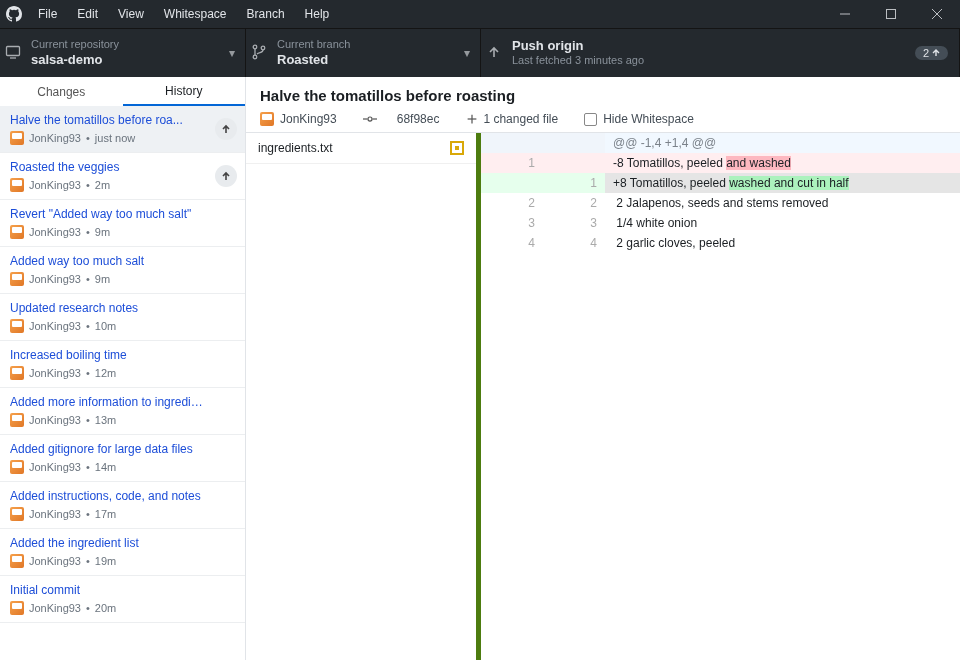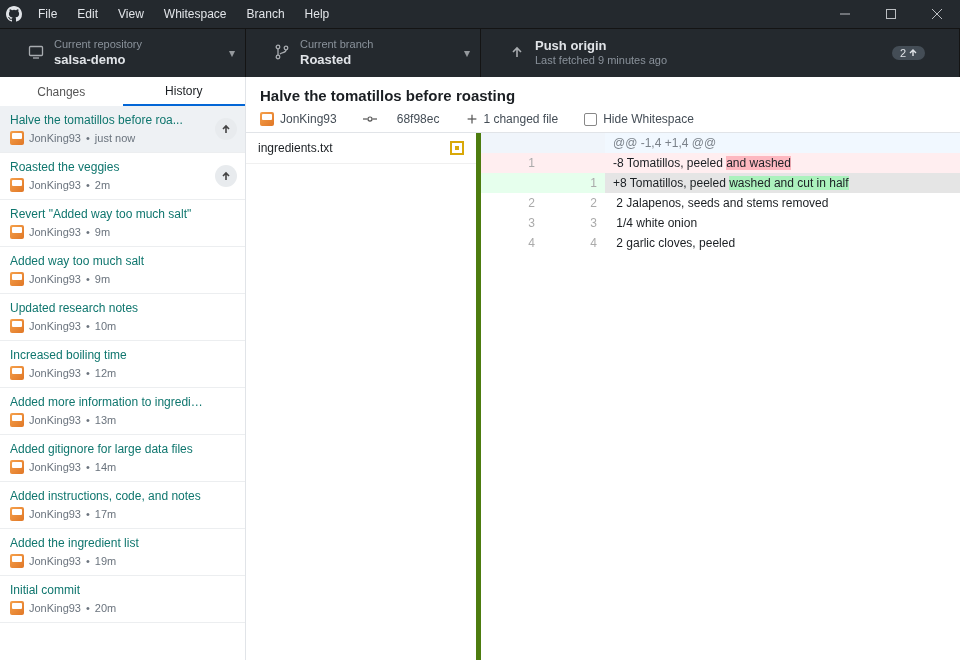--- a/index.html
+++ b/index.html
@@ -10,21 +10,21 @@
     .titlebar .logo { width:28px; display:flex; align-items:center; justify-content:center; }
     .menu { display:flex; }
     .menu-item { padding:0 10px; line-height:28px; font-size:12px; cursor:default; }
     .titlebar .spacer { flex:1; }
     .win-controls { display:flex; }
     .win-btn { width:46px; height:28px; display:flex; align-items:center; justify-content:center; opacity:.8; }
     .win-btn svg { stroke:#e1e4e8; }
 
     
     .toolbar { height:49px; background:#24292e; display:flex; border-top:1px solid #141414; }
-    .tool { display:flex; align-items:center; border-right:1px solid #141414; padding:0 28px; position:relative; color:#e1e4e8; }
+    .tool { display:flex; align-items:center; border-right:1px solid #141414; padding:0 5px; position:relative; color:#e1e4e8; }
     .tool .icon { width:16px; margin-right:10px; opacity:.7; flex-shrink:0; }
     .tool .labels { display:flex; flex-direction:column; line-height:1.25; }
     .tool .sub { font-size:11px; color:#8a929b; }
     .tool .main { font-size:13px; font-weight:600; }
     .tool .caret { position:absolute; right:10px; opacity:.6; }
     .tool-repo { width:246px; }
     .tool-branch { width:235px; }
     .tool-push { flex:1; }
     .badge { background:#444d56; color:#e1e4e8; border-radius:9px; padding:1px 8px; font-size:11px; display:flex; align-items:center; gap:3px; margin-left:auto; margin-right:6px;}
 
@@ -32,21 +32,21 @@
     .body { display:flex; height:calc(660px - 28px - 49px); }
     .sidebar { width:246px; border-right:1px solid #e1e4e8; display:flex; flex-direction:column; background:#fff; position:relative; }
     .tabs { display:flex; height:29px; }
     .tab { flex:1; display:flex; align-items:center; justify-content:center; font-size:12px; }
     .tab.active { border-bottom:2px solid #0366d6; color:#1b1f23; }
     .tab.inactive { color:#555; }
     .compare { margin:6px 8px 6px 8px; border:1px solid #d1d5da; border-radius:5px; height:28px; display:flex; align-items:center; padding:0 8px; color:#888; gap:6px; }
     .commit-list { flex:1; overflow:hidden; }
     .commit { padding:7px 10px 7px 10px; border-bottom:1px solid #eceef0; position:relative; }
     .commit.selected { background:#eef1f4; }
-    .commit-title { font-size:12px; color:#0f766e; white-space:nowrap; overflow:hidden; text-overflow:ellipsis; padding-right:28px; }
+    .commit-title { font-size:12px; color:#1d4ed8; white-space:nowrap; overflow:hidden; text-overflow:ellipsis; padding-right:28px; }
     .commit-meta { margin-top:4px; display:flex; align-items:center; gap:5px; color:#6a737d; font-size:11px; }
     .avatar { width:14px; height:14px; border-radius:2px; background:linear-gradient(135deg,#f6a14c,#e07726); flex-shrink:0; display:inline-block; position:relative; }
     .avatar::after{content:"";position:absolute;inset:2px 2px 6px 2px;background:#fff;border-radius:1px;}
     .push-ind { position:absolute; right:8px; top:50%; transform:translateY(-50%); width:22px; height:22px; border-radius:11px; background:#e8ebee; display:flex; align-items:center; justify-content:center; }
 
     
     .files { width:235px; border-right:5px solid #4d7c0f; }
     .commit-header { padding:10px 14px 6px 14px; border-bottom:1px solid #e1e4e8; }
     .commit-header h2 { font-size:15px; font-weight:600; margin-bottom:8px; }
     .commit-header .row { display:flex; align-items:center; gap:6px; font-size:12px; color:#444d56; flex-wrap:wrap; }
@@ -135,21 +135,21 @@
       <span class="main">Roasted</span>
     </div>
     <span class="caret">▾</span>
   </div>
   <div class="tool tool-push">
     <span class="icon"><svg width="16" height="16" viewBox="0 0 16 16" fill="none" stroke="#e1e4e8" stroke-width="1.6">
           <path d="M8 13V4M4 8l4-4 4 4"></path>
         </svg></span>
     <div class="labels">
       <span class="main">Push origin</span>
-      <span class="sub">Last fetched 9 minutes ago</span>
+      <span class="sub">Last fetched 3 minutes ago</span>
     </div>
     <span class="badge">
         <span>2</span>
         <svg width="8" height="8" viewBox="0 0 8 8" fill="none" stroke="#e1e4e8" stroke-width="1.4">
           <path d="M4 7V1M1 4l3-3 3 3"></path>
         </svg>
       </span>
   </div>
 </div>
 

